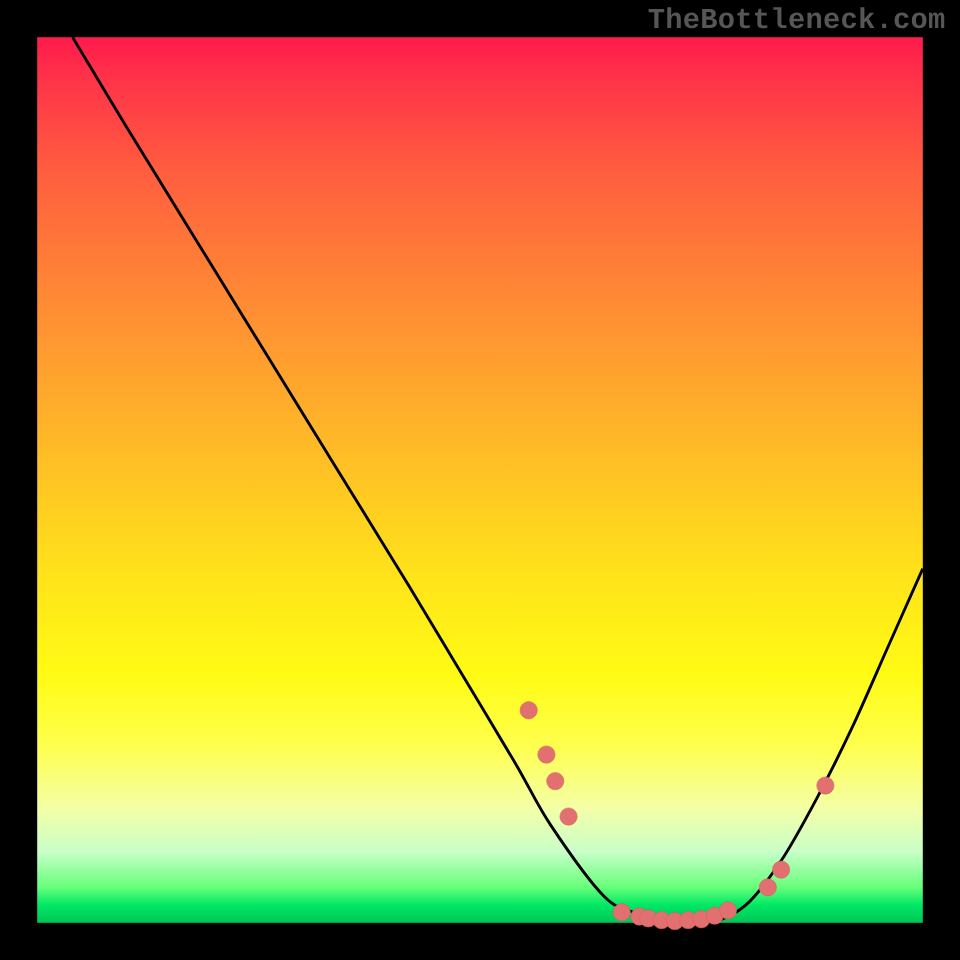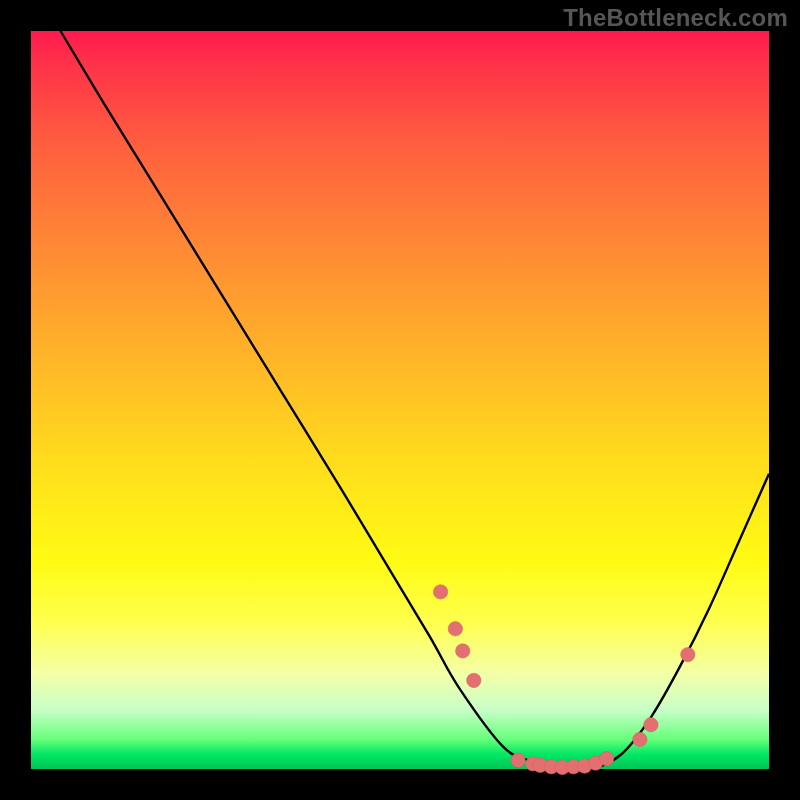--- a/index.html
+++ b/index.html
@@ -2,21 +2,21 @@
 <html><head>
 <meta charset="utf-8">
 <style>
   * { margin: 0; padding: 0; box-sizing: border-box; }
   html, body { width: 800px; height: 800px; background: #000; overflow: hidden; }
   .frame { position: relative; width: 800px; height: 800px; background: #000; }
   .watermark {
     position: absolute;
     top: 4px;
     right: 12px;
-    font-family: Liberation Sans, sans-serif;
+    font-family: Liberation Mono, monospace;
     font-size: 24px;
     font-weight: bold;
     color: #565656;
     letter-spacing: 0.2px;
     z-index: 5;
   }
   .plot {
     position: absolute;
     left: 31px;
     top: 31px;

